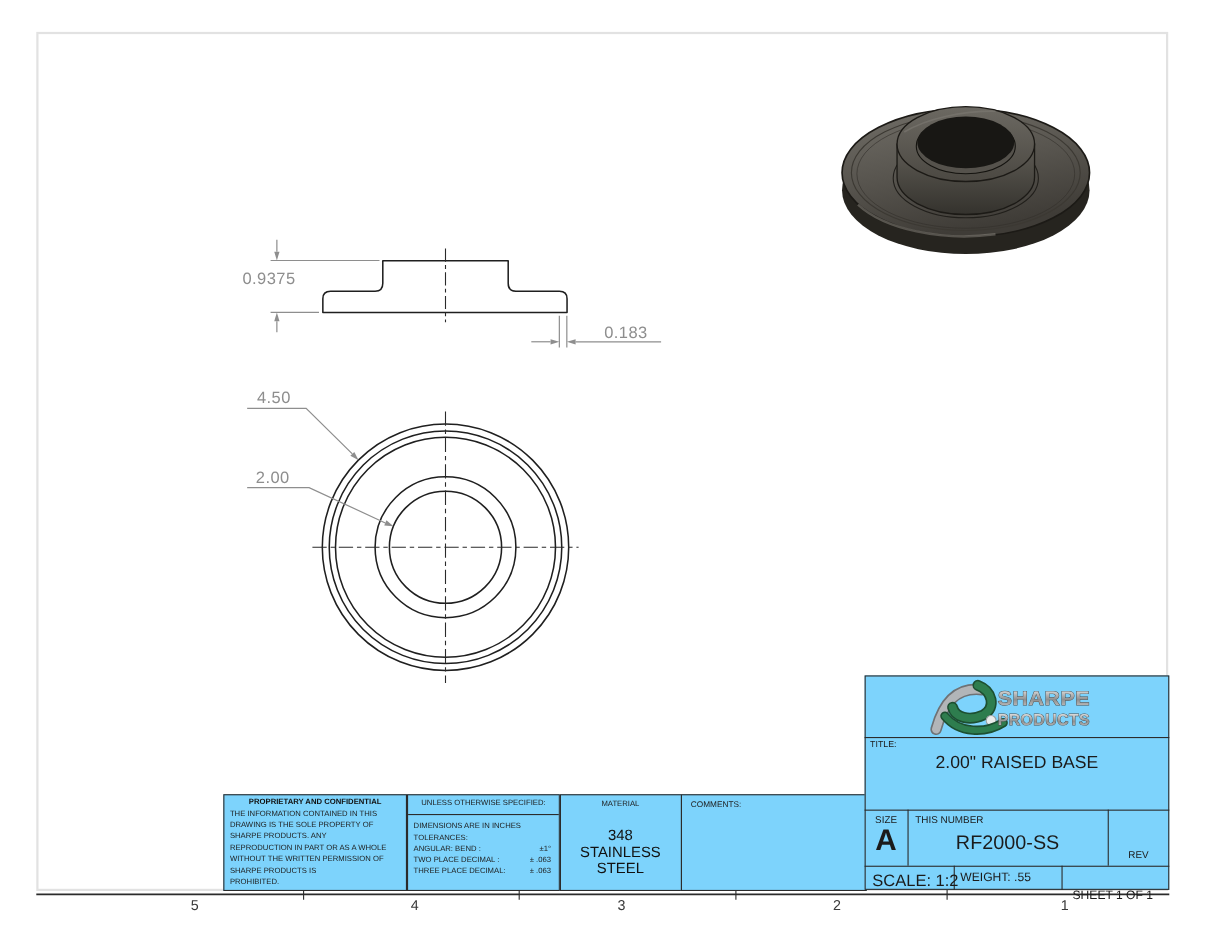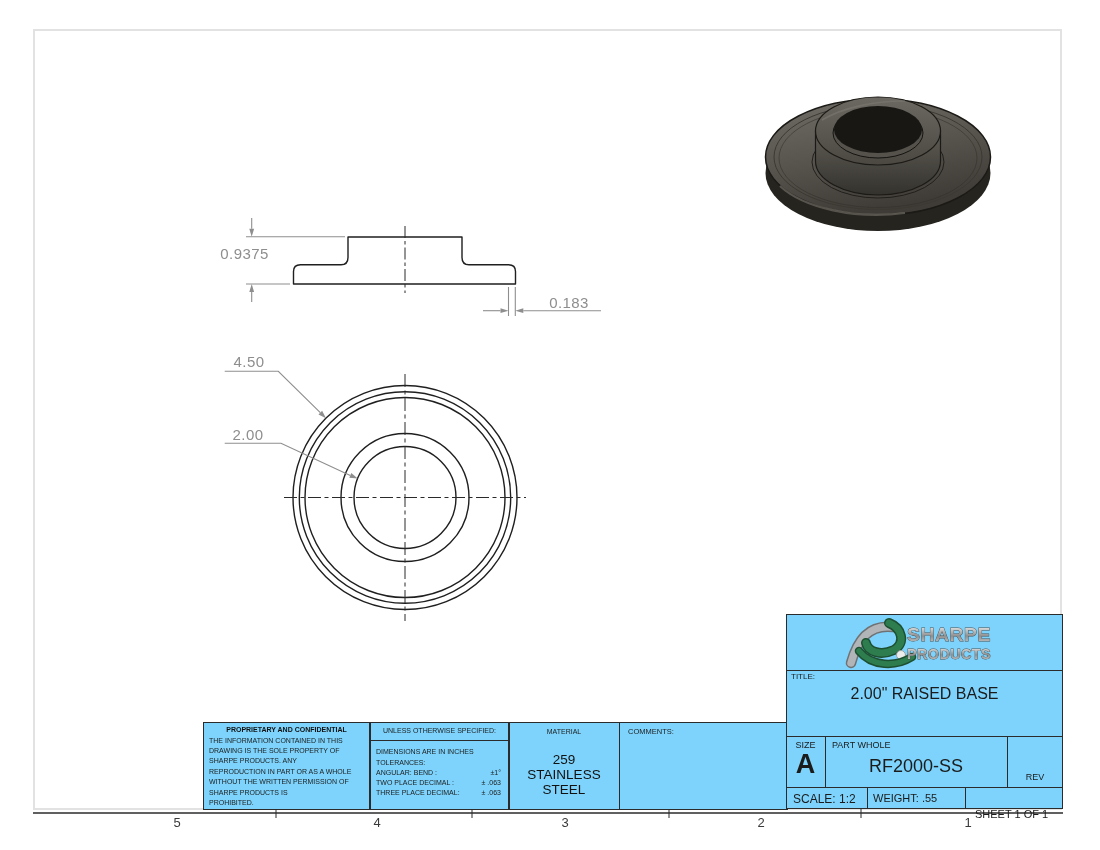--- a/index.html
+++ b/index.html
@@ -169,21 +169,21 @@
       <span>± .063</span>
     </div>
     <div class="tiny spec-row">
       <span>THREE PLACE DECIMAL:</span>
       <span>± .063</span>
     </div>
   </div>
 
   <div class="box" style="left:508.5px; top:721.5px; width:111px; height:88px;">
     <div class="tiny center" style="margin-top:4px;">MATERIAL</div>
-    <div class="mat-line" style="top:29px; font-size:13.5px;">259</div>
+    <div class="mat-line" style="top:29px; font-size:13.5px;">348</div>
     <div class="mat-line" style="top:44px; font-size:13.5px;">STAINLESS</div>
     <div class="mat-line" style="top:59px; font-size:13.5px;">STEEL</div>
   </div>
 
   <div class="box" style="left:619px; top:721.5px; width:168.5px; height:88px;">
     <div class="tiny" style="padding:4px 0 0 8px; font-size:7.5px;">COMMENTS:</div>
   </div>
 
   <div class="box" style="left:786px; top:614px; width:277px; height:195px;"></div>
 
@@ -214,21 +214,21 @@
         <stop offset="1" stop-color="#d2d2d2"></stop>
       </linearGradient>
     </defs>
   </svg>
 
   <div class="tb-text" style="left:791px; top:672px; font-size:8px;">TITLE:</div>
   <div class="tb-text center" style="left:786px; top:685px; width:277px; font-size:16px;">2.00" RAISED BASE</div>
 
   <div class="tb-text cellhead center" style="left:786px; top:740px; width:39px;">SIZE</div>
   <div class="tb-text center" style="left:786px; top:749px; width:39px; font-size:27px; font-weight:bold;">A</div>
-  <div class="tb-text cellhead" style="left:832px; top:740px;">PART WHOLE</div>
+  <div class="tb-text cellhead" style="left:832px; top:740px;">THIS NUMBER</div>
   <div class="tb-text center" style="left:825px; top:756px; width:182px; font-size:18px;">RF2000-SS</div>
   <div class="tb-text cellhead center" style="left:1007px; top:740px; width:56px;margin-top:32px;">REV</div>
 
-  <div class="tb-text" style="left:793px; top:792px; font-size:12px;">SCALE: 1:2</div>
+  <div class="tb-text" style="left:793px; top:792px; font-size:15px;">SCALE: 1:2</div>
   <div class="tb-text" style="left:873px; top:792px; font-size:11px;">WEIGHT: .55</div>
   <div class="tb-text" style="left:975px; top:808px; font-size:11px;">SHEET 1 OF 1</div>
 
 </div>
 
 </body></html>

